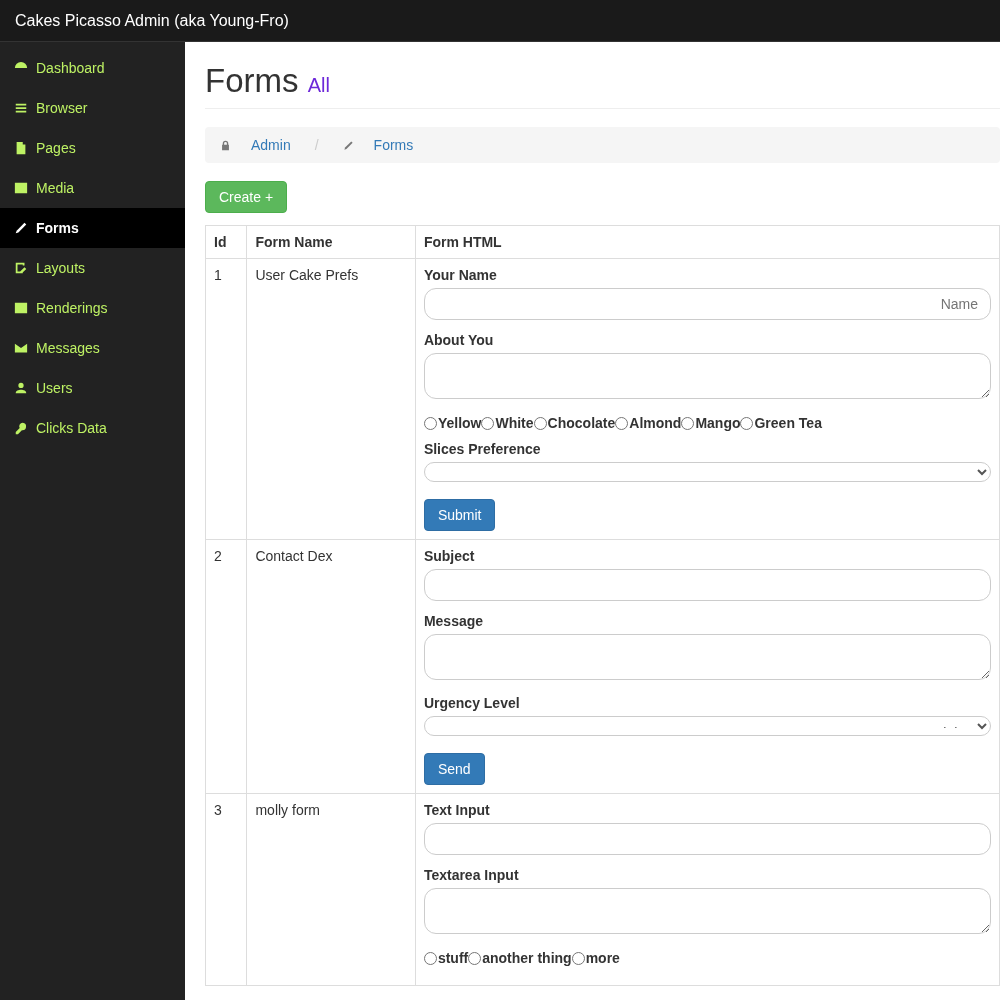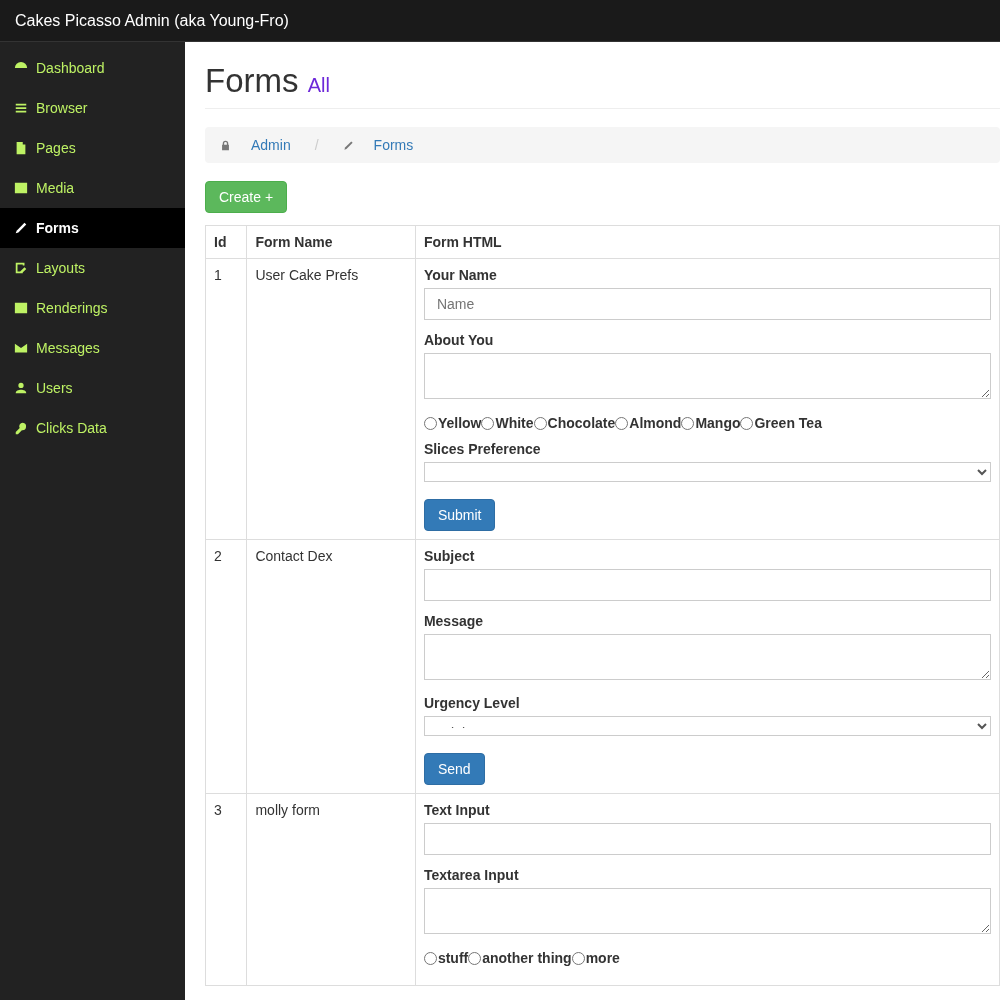--- a/index.html
+++ b/index.html
@@ -107,23 +107,24 @@
   display: block;
   font-weight: 700;
   margin-bottom: 5px;
   font-size: 14px;
 }
 .form-control {
   width: 100%;
   padding: 7px 12px;
   font-size: 14px;
   border: 1px solid #ccc;
-  border-radius: 0;
+  border-radius: 12px;
   background: #fff;
   color: #555;
+  text-align: right;
 }
 textarea.form-control { height: 46px; resize: vertical; }
 select.form-control { height: 20px; }
 .radio-row { margin-bottom: 10px; font-size: 14px; font-weight: 700; }
 .radio-row input { margin: 0 1px 0 0; vertical-align: middle; }
 .radio-row span { vertical-align: middle; }
 </style>
 </head>
 <body>
 

